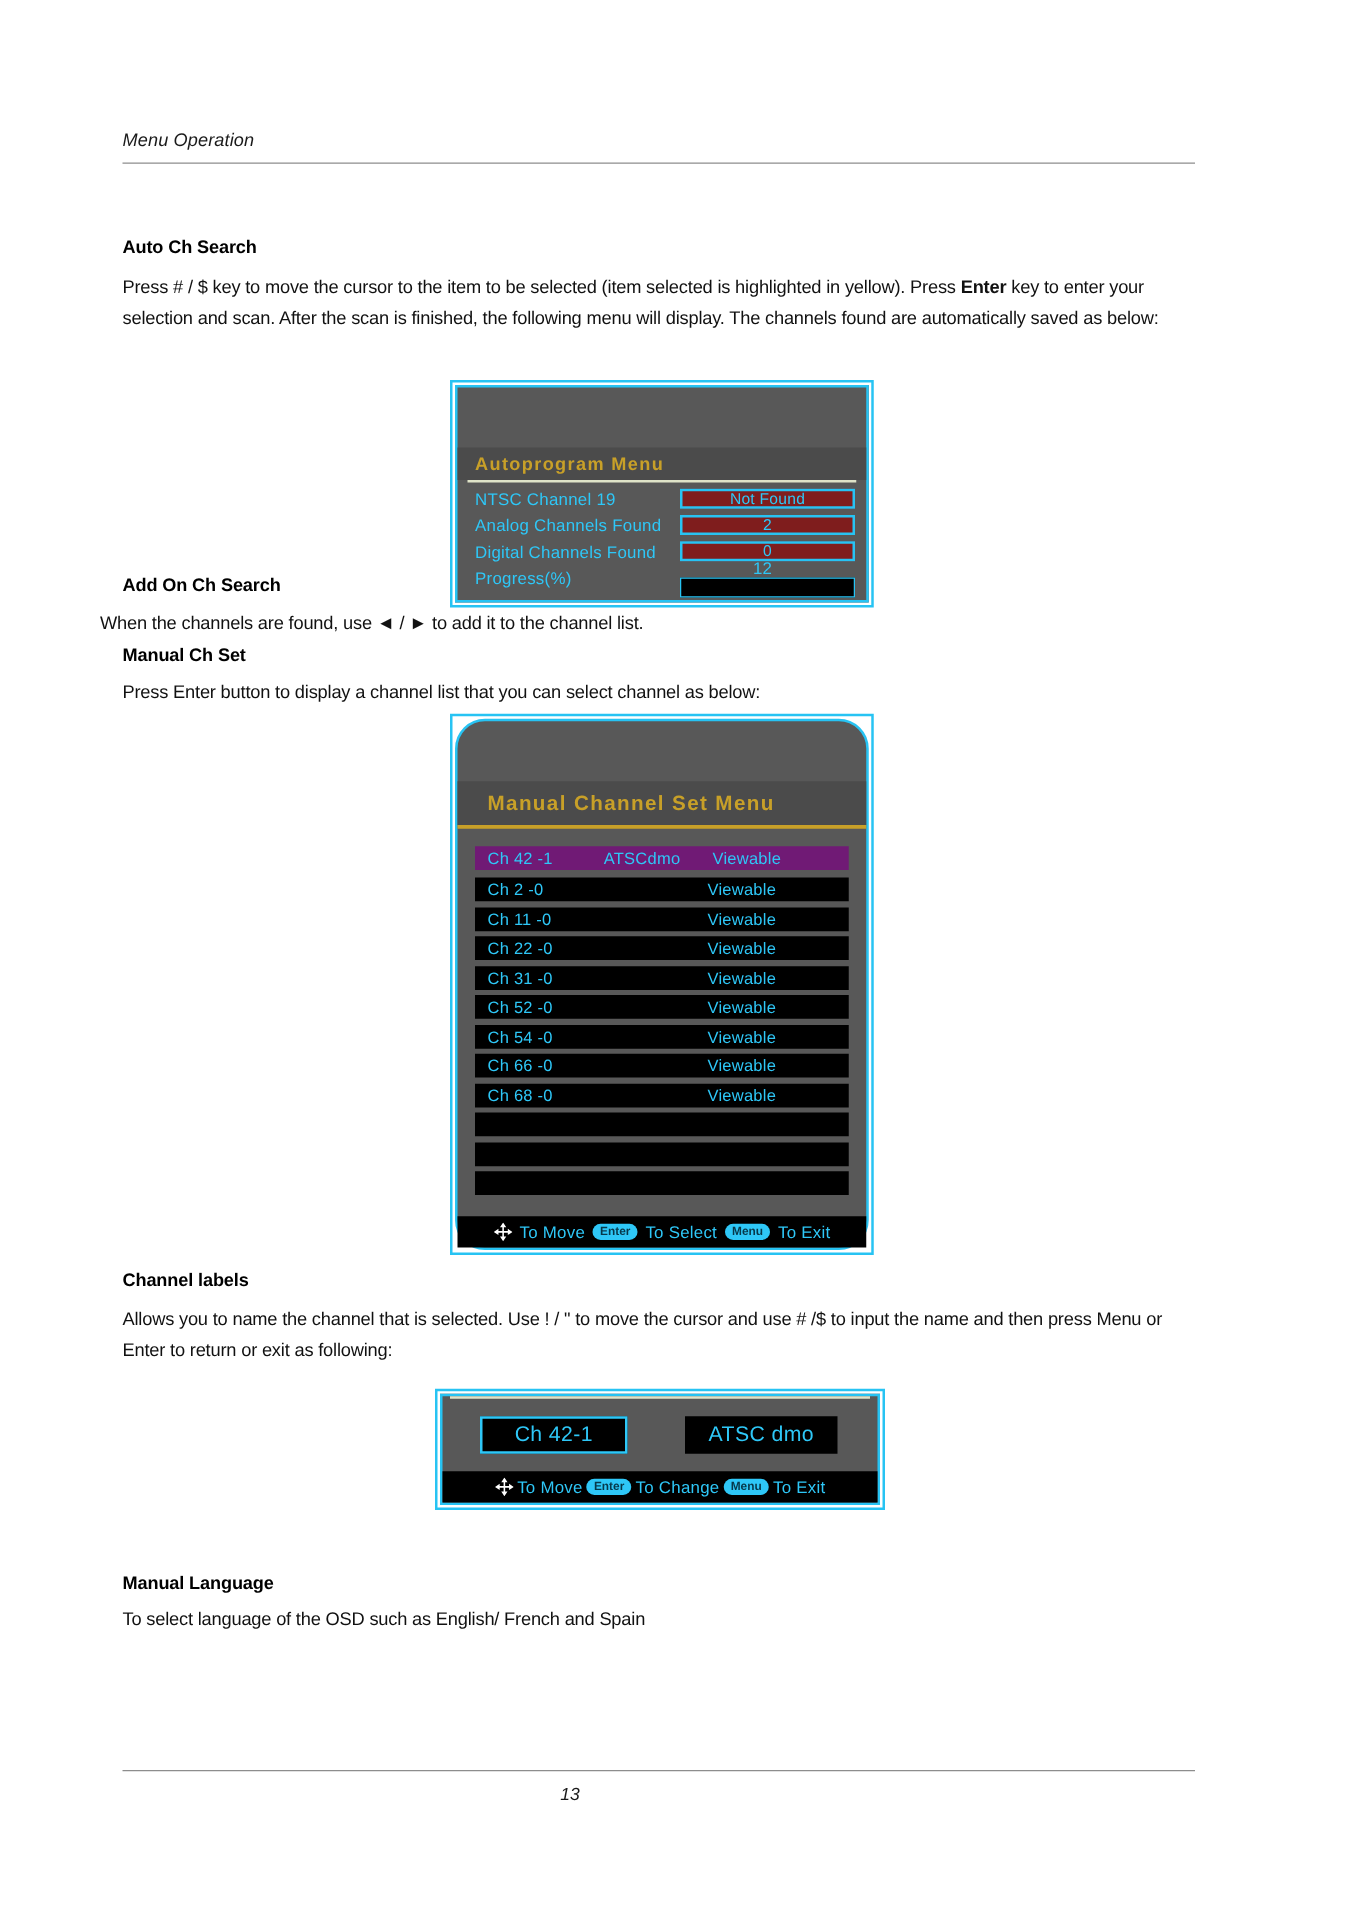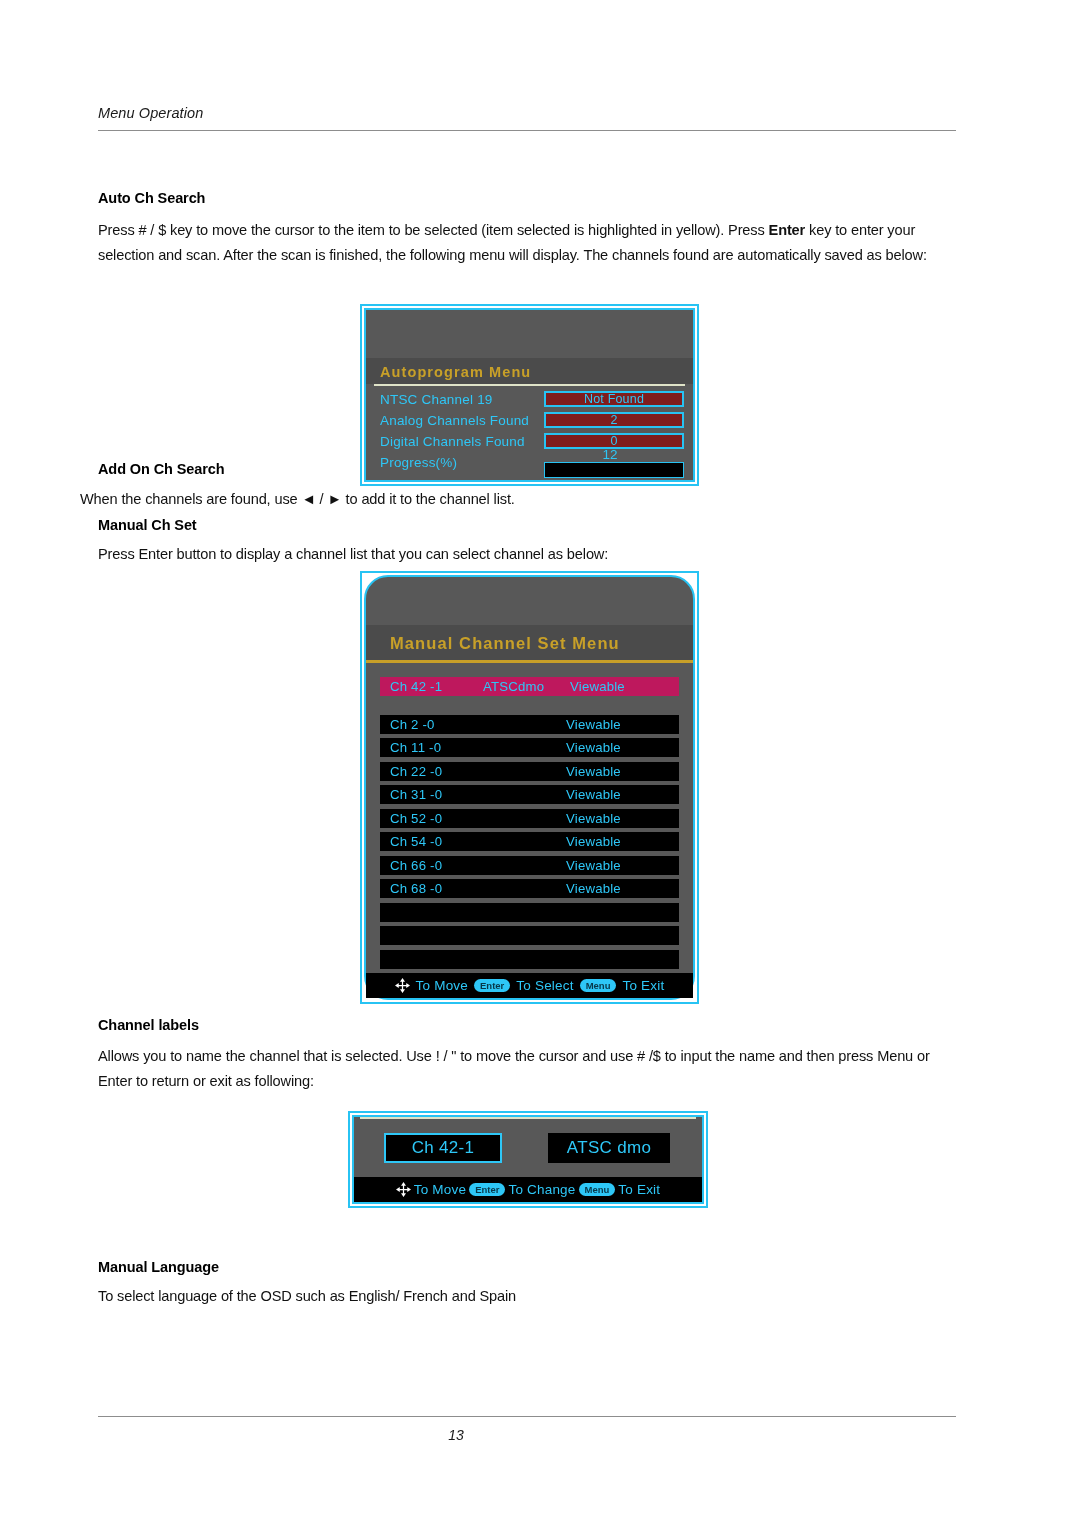--- a/index.html
+++ b/index.html
@@ -75,21 +75,21 @@
   
   #manualset { left: 357px; top: 568px; width: 345px; }
   #manualset .osd-inner { padding: 0; height: 425px; display: flex; flex-direction: column; border-radius: 24px; }
   #manualset .osd-title { font-size: 16.5px; padding: 9px 24px 7px; }
   .ms-list { padding: 14px 14px 0 14px; flex: 0 0 auto; }
   .ms-row {
     height: 19px; background: #000; margin-bottom: 4.5px;
     display: flex; align-items: center; position: relative;
     font-size: 13.2px; color: #2ec7f7; letter-spacing: .2px;
   }
-  .ms-row.sel { background: #be185d; margin-bottom: 19px; }
+  .ms-row.sel { background: #701a75; margin-bottom: 6px; }
   .ms-ch   { position: absolute; left: 10px; }
   .ms-name { position: absolute; left: 103px; }
   .ms-stat { position: absolute; left: 186px; }
   .ms-row.sel .ms-stat { left: 190px; }
   .ms-spacer { flex: 1 1 auto; }
 
   
   #chlabels { left: 345px; top: 1108px; width: 366px; }
   #chlabels .osd-inner { padding: 0; }
   #chlabels .osd-title { font-size: 15px; padding: 6px 16px 5px; }

